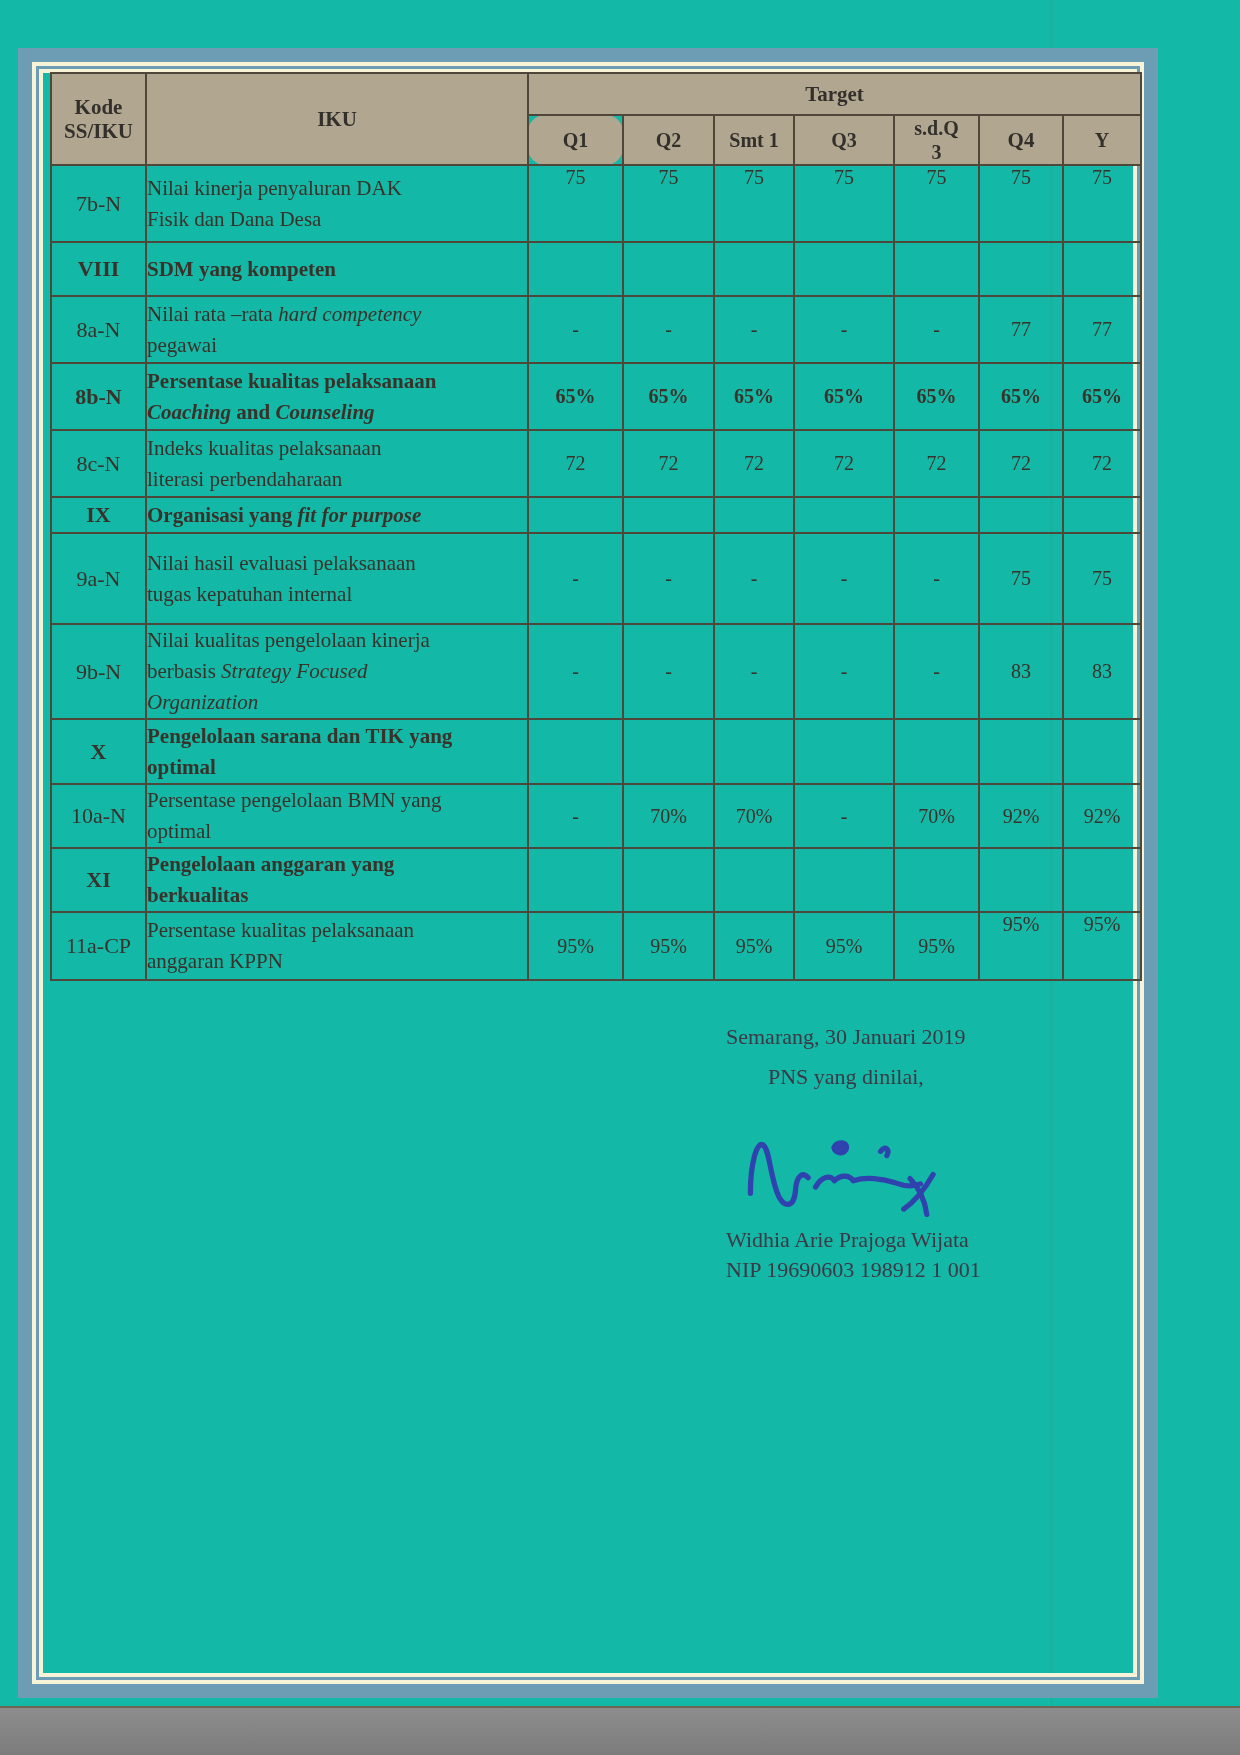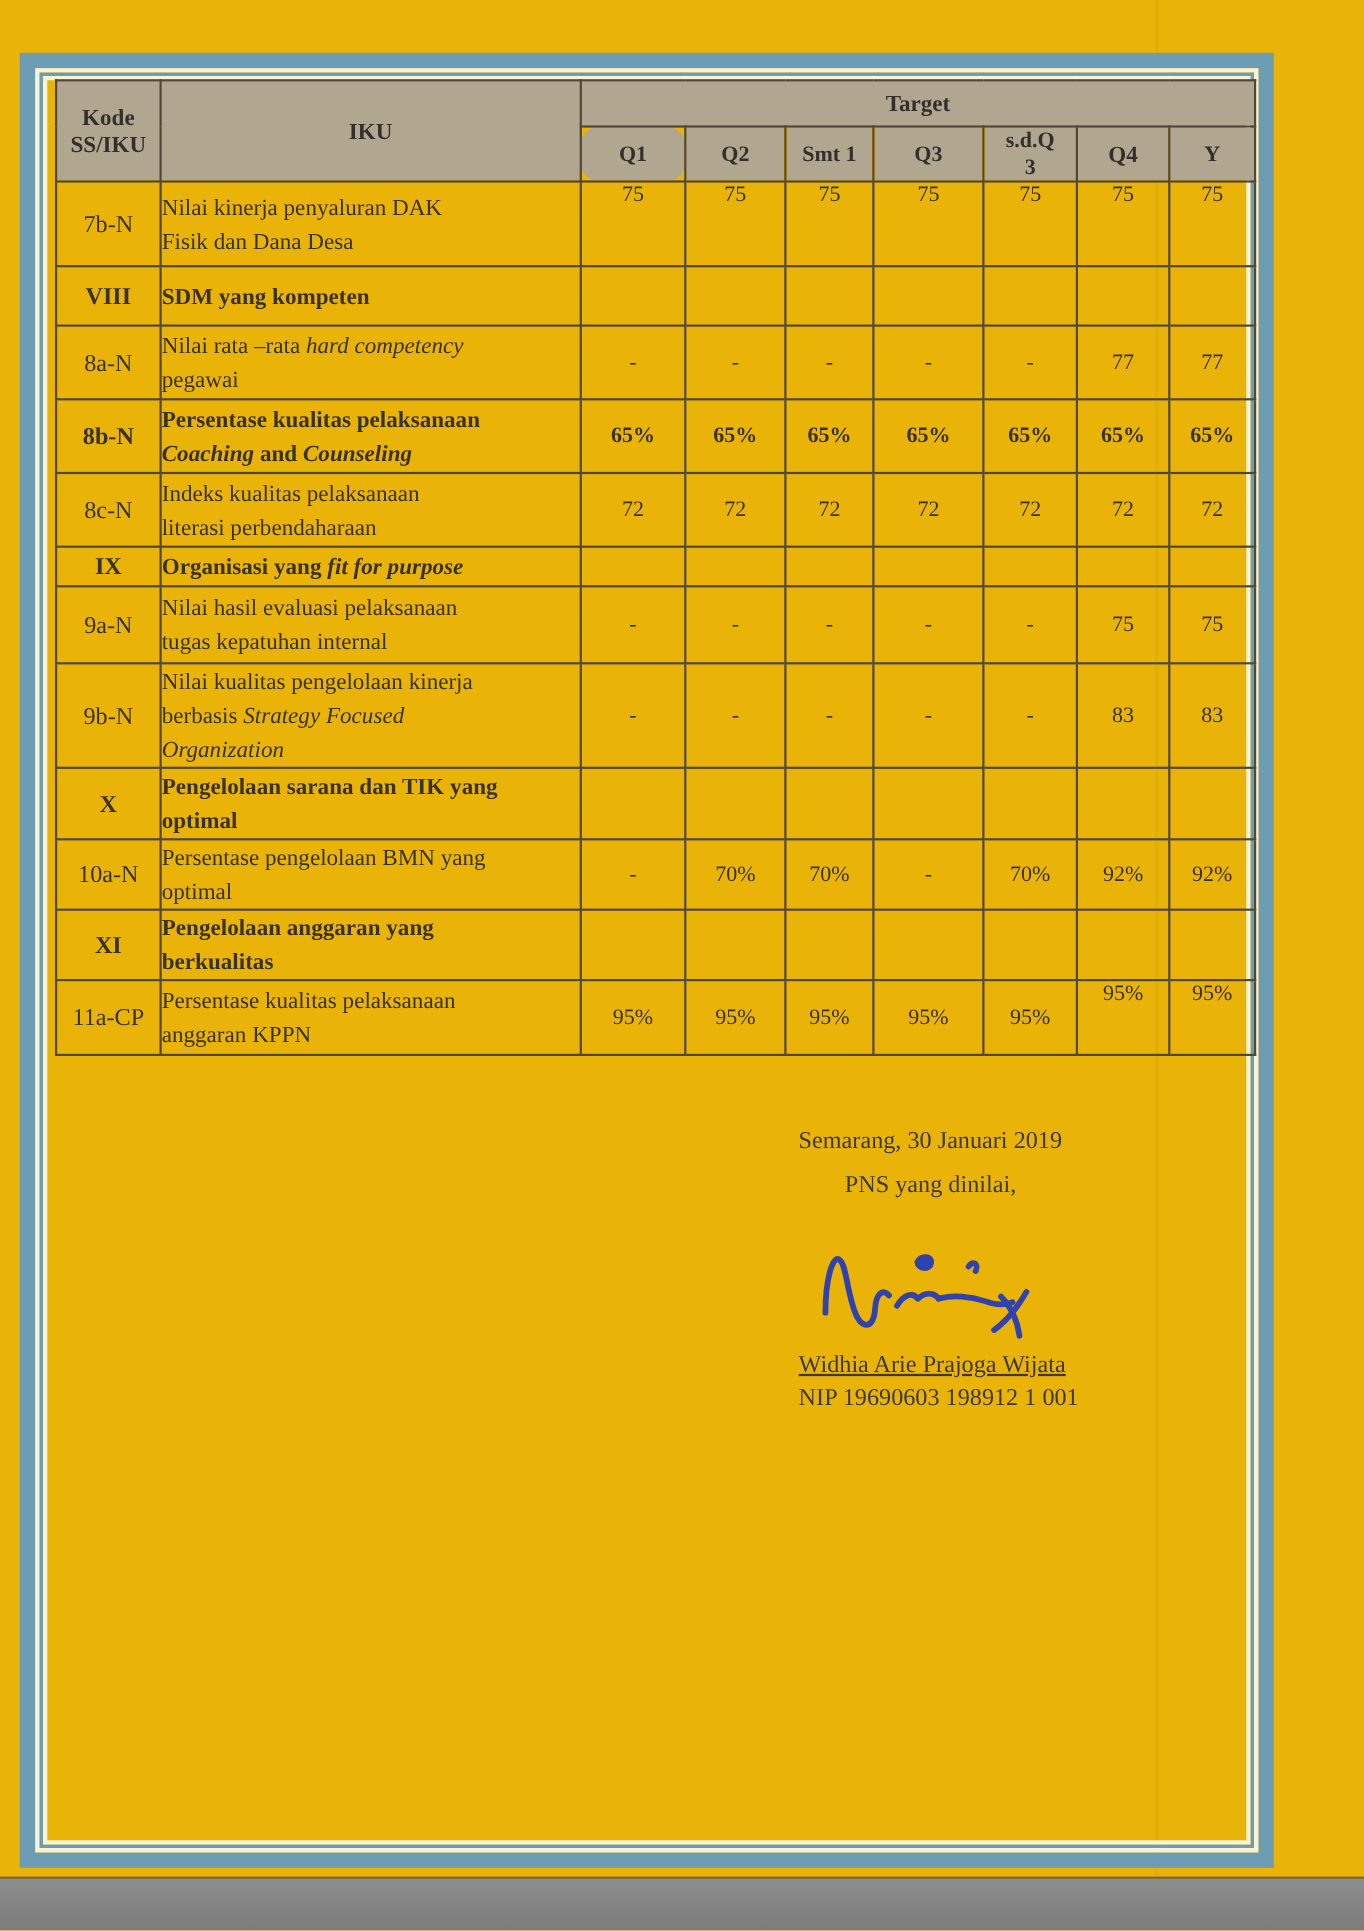--- a/index.html
+++ b/index.html
@@ -3,21 +3,21 @@
 <meta charset="utf-8">
 <style>
   html,body{margin:0;padding:0;}
   body{
     width:1240px;height:1755px;
     font-family:"Liberation Serif", serif;
     background:#ffffff;
   }
   .page{
     position:relative;width:1240px;height:1755px;overflow:hidden;
-    background:#eab308;
+    background:#14b8a6;
   }
   
   .fold-line{
     position:absolute;left:1050px;top:0;width:3px;height:1706px;
     background:rgba(110,100,60,0.05);
   }
   
   .scanner-bar{
     position:absolute;left:0;top:1706px;width:1240px;height:49px;
     background:linear-gradient(180deg,#8d8d8d 0%,#7b7b7b 100%);
@@ -61,21 +61,21 @@
   }
   td.val{
     text-align:center;font-size:20px;vertical-align:middle;
   }
   tr.section td{font-weight:bold;}
   td.vtop{vertical-align:top;padding-top:8px;}
   
   .sig-text{position:absolute;font-size:22px;color:#3c3845;white-space:pre;}
   .sig-place{left:726px;top:992px;margin-top:32px;}
   .sig-role{left:768px;top:1064px;}
-  .sig-name{left:726px;top:1227px;text-decoration:underline;}
+  .sig-name{left:726px;top:1227px;}
   .sig-nip{left:726px;top:1257px;}
   svg.signature{position:absolute;left:742px;top:1128px;width:210px;height:95px;}
   svg.signature path{fill:none;stroke:#3042ad;stroke-width:5;stroke-linecap:round;stroke-linejoin:round;}
   svg.signature path.fill{fill:#3042ad;stroke-width:2;}
 </style>
 </head>
 <body>
 
 <div class="page">
 
@@ -180,21 +180,21 @@
           <td class="kode">IX</td>
           <td class="iku-cell">Organisasi yang <i>fit for purpose</i></td>
           <td class="val"></td>
           <td class="val"></td>
           <td class="val"></td>
           <td class="val"></td>
           <td class="val"></td>
           <td class="val"></td>
           <td class="val"></td>
         </tr>
-        <tr style="height: 70px;">
+        <tr style="height: 91px;">
           <td class="kode">9a-N</td>
           <td class="iku-cell">Nilai hasil evaluasi pelaksanaan
 tugas kepatuhan internal</td>
           <td class="val">-</td>
           <td class="val">-</td>
           <td class="val">-</td>
           <td class="val">-</td>
           <td class="val">-</td>
           <td class="val">75</td>
           <td class="val">75</td>

